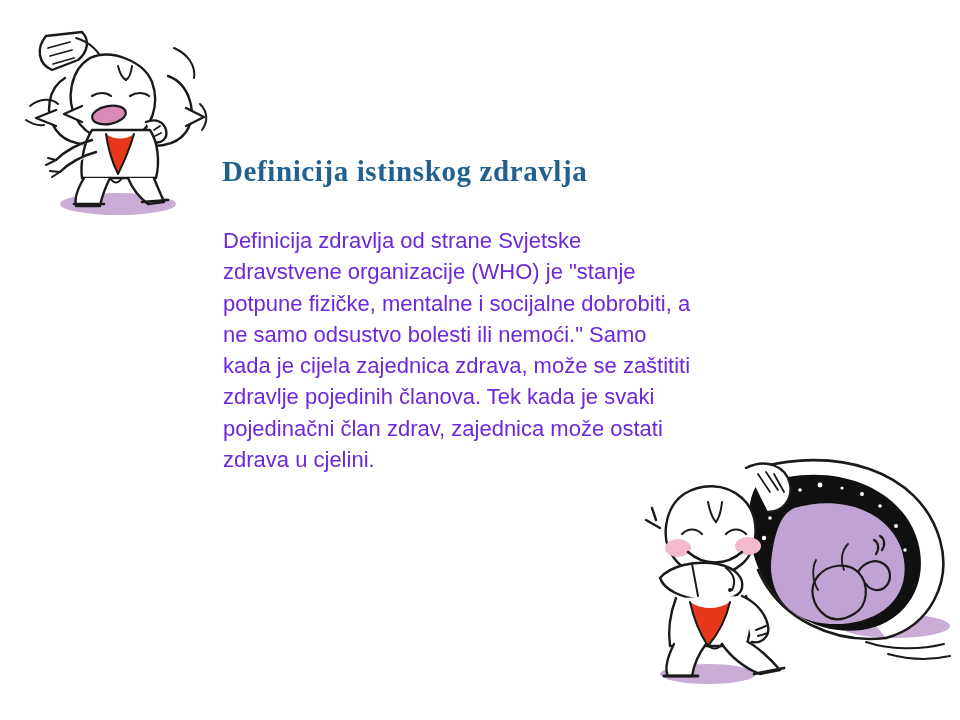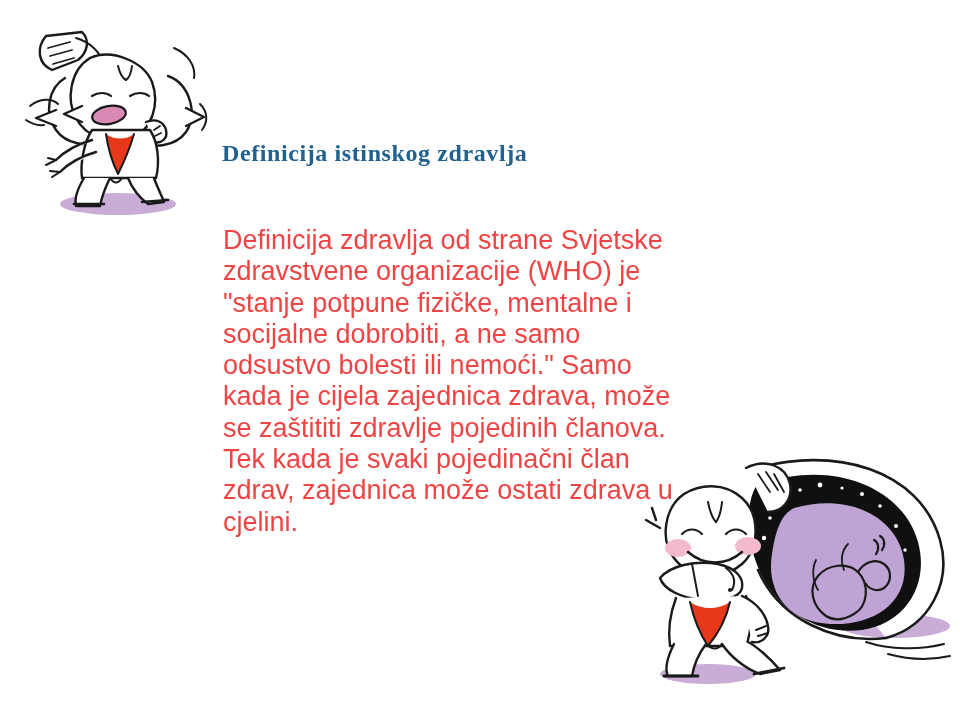--- a/index.html
+++ b/index.html
@@ -13,38 +13,38 @@
     height: 720px;
     background: #ffffff;
     overflow: hidden;
     font-family: "Liberation Sans", sans-serif;
   }
 
   
   #slide-title {
     position: absolute;
     left: 222px;
-    top: 140px;
+    top: 155px;
     width: 620px;
     font-family: "Liberation Serif", serif;
     font-weight: bold;
-    font-size: 24px;
+    font-size: 29px;
     letter-spacing: 0.6px;
     color: #20618f;
     white-space: nowrap;
   }
   #slide-body {
     position: absolute;
     left: 223px;
     top: 225px;
     width: 470px;
     font-family: "Liberation Sans", sans-serif;
-    font-size: 27px;
+    font-size: 22px;
     line-height: 31.3px;
-    color: #ef4444;
+    color: #6d28d9;
   }
 
   
   .illus { position: absolute; }
   #illus-top-left { left: 18px; top: 18px; width: 200px; height: 210px; }
   #illus-bottom-right { left: 630px; top: 430px; width: 330px; height: 270px; }
   .illus svg { display: block; width: 100%; height: 100%; }
 </style>
 </head>
 <body>

